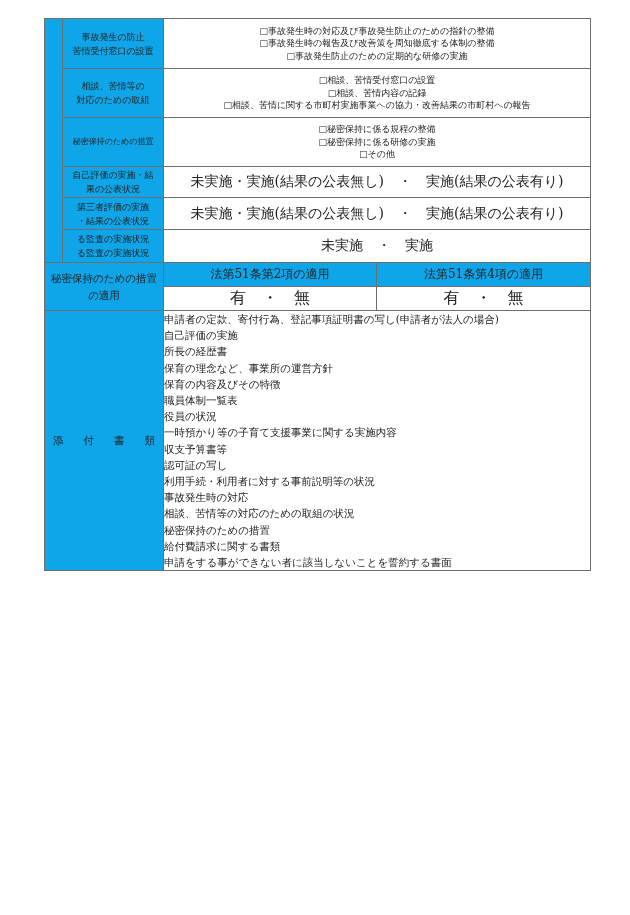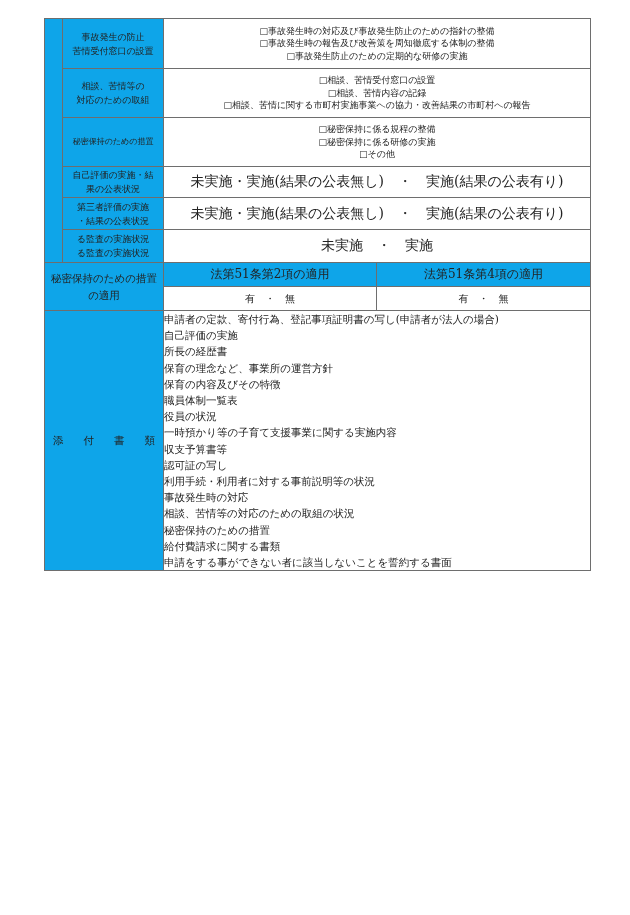--- a/index.html
+++ b/index.html
@@ -6,21 +6,21 @@
   body { width:630px; height:915px; position:relative; font-family:"DejaVu Serif", "Liberation Serif", serif; color:#222; }
   table.doc { position:absolute; left:44px; top:18px; width:546px; border-collapse:collapse; table-layout:fixed; }
   table.doc td { border:1px solid #6e6e6e; padding:0; vertical-align:middle; }
   .g { background:#0ea5e9; }
   .lbl { text-align:center; font-size:9px; line-height:14px; padding:2px 4px; }
   .lbl.small { font-size:8px; }
   .items { font-size:9px; line-height:12.5px; padding:3px 0 3px 16px;text-align:center; }
   .center10 { text-align:center; font-size:14px; height:30px; }
   .big-lbl { font-size:10.5px; text-align:center; line-height:17px; }
   .hdr { text-align:center; font-size:12px; height:22px; }
-  .val { text-align:center; font-size:10px; height:22px; }
+  .val { text-align:center; font-size:16px; height:22px; }
   .docs { font-size:10.5px; line-height:16.2px; padding:12px 0 18px 6px;margin-left:11px; }
   .spread { display:flex; justify-content:space-between; padding:0 8px 0 8px; font-size:10.5px; }
 </style>
 </head>
 <body>
 
 <table class="doc">
   <colgroup>
     <col style="width:18px">
     <col style="width:101px">

